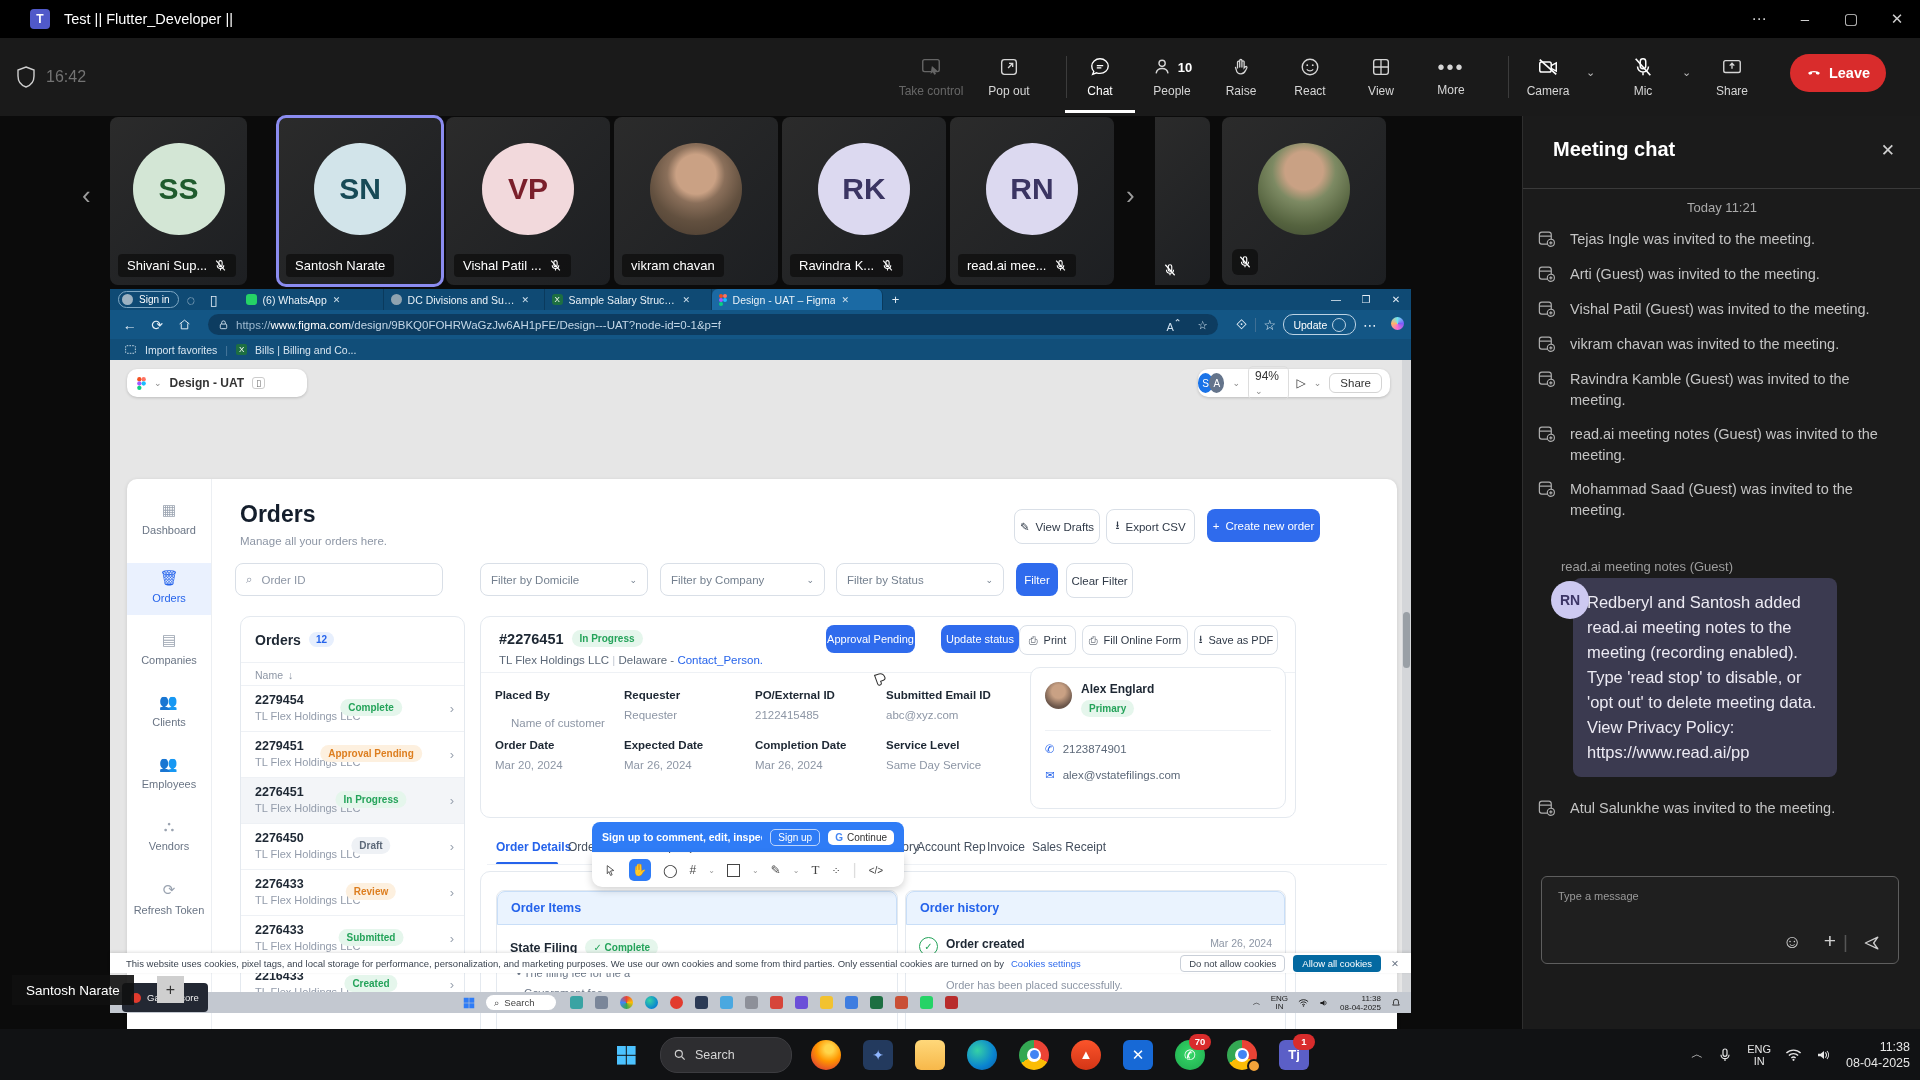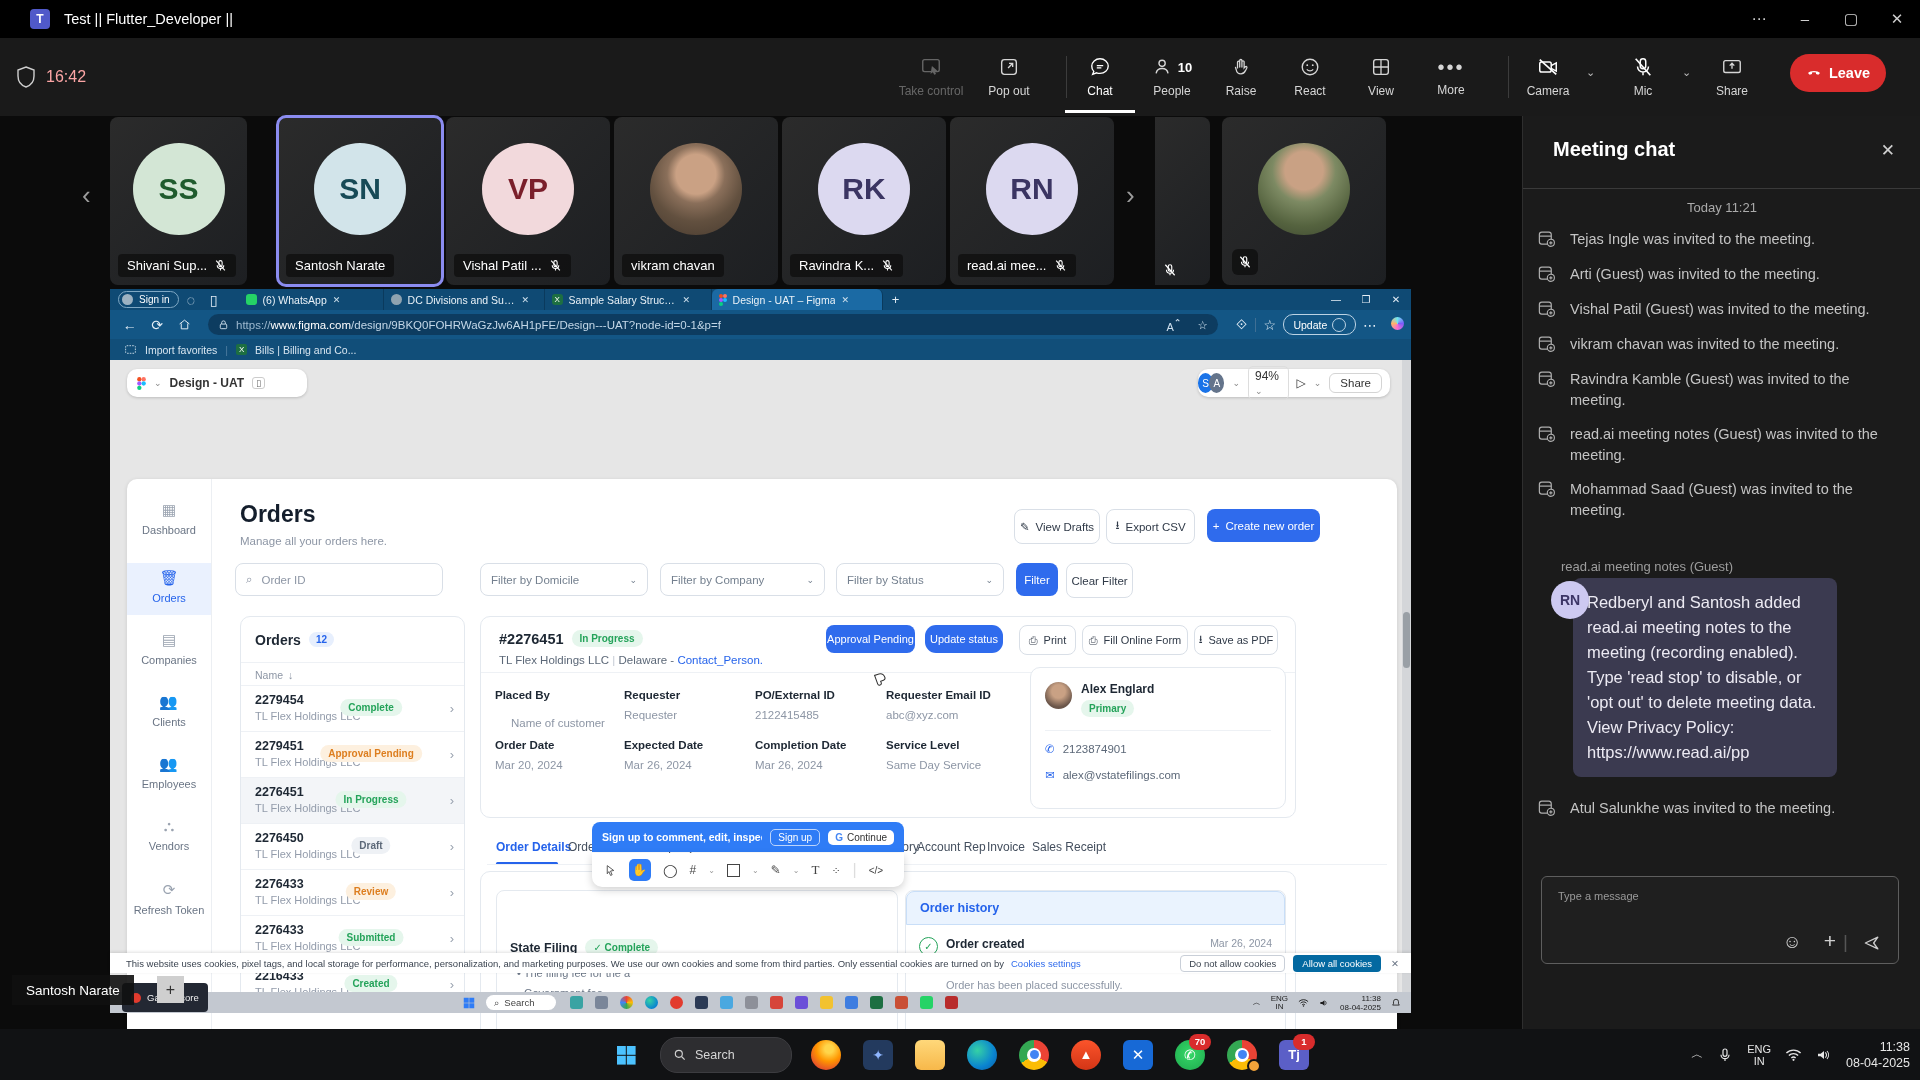--- a/index.html
+++ b/index.html
@@ -9,21 +9,21 @@
   .flex{display:flex;align-items:center;}
   svg{display:block;}
 
   
   .titlebar{left:0;top:0;width:1920px;height:38px;background:#000;display:flex;align-items:center;}
   .t-logo{width:20px;height:20px;margin-left:30px;border-radius:4px;background:#5059c9;
           color:#fff;font-size:12px;font-weight:bold;display:flex;align-items:center;justify-content:center;}
   .t-title{margin-left:14px;font-size:14.5px;color:#fff;}
   .wc{color:#cfcfcf;font-size:15px;width:46px;text-align:center;line-height:38px;}
   .toolbar{left:0;top:38px;width:1920px;height:78px;background:#1a1a1a;}
-  .timer{left:16px;top:38px;height:78px;display:flex;align-items:center;gap:10px;color:#fca5a5;font-size:16px;}
+  .timer{left:16px;top:38px;height:78px;display:flex;align-items:center;gap:10px;color:#737373;font-size:16px;}
   .tbtn{top:44px;width:70px;height:66px;display:flex;flex-direction:column;align-items:center;justify-content:center;gap:6px;color:#d6d6d6;}
   .tbtn .lbl{font-size:12px;white-space:nowrap;}
   .tbtn.disabled{opacity:.4;}
   .tbtn.active{border-bottom:3px solid #fff;color:#fff;}
   .tdiv{top:56px;width:1px;height:42px;background:#3c3c3c;}
   .chev{color:#bdbdbd;font-size:11px;}
   .leave{left:1790px;top:54px;width:96px;height:38px;border-radius:19px;background:#d92c2c;
          display:flex;align-items:center;justify-content:center;gap:7px;color:#fff;font-size:14.5px;font-weight:bold;}
   .badge-num{font-size:13px;font-weight:bold;color:#fff;}
 
@@ -667,21 +667,21 @@
           <span style="font-size:14.5px;font-weight:bold;">#2276451</span>
           <span class="status green">In Progress</span>
         </div>
         <div class="abs" style="left:18px;top:37px;font-size:11.5px;color:#5c6878;">
           <span>TL Flex Holdings LLC</span> <span style="color:#c3cad3;">|</span> <span>Delaware -</span>
           <a style="color:#2563eb;">Contact_Person.</a>
         </div>
         <div class="wbtn bbtn" style="left:345px;top:8px;width:89px;height:28px;font-size:11px;">
             <span>Approval Pending</span>
           </div>
-        <div class="wbtn bbtn" style="left:444px;top:8px;width:78px;height:28px;font-size:11px;border-radius:11px;">
+        <div class="wbtn bbtn" style="left:460px;top:8px;width:78px;height:28px;font-size:11px;">
             <span>Update status</span>
           </div>
         <div class="wbtn" style="left:538px;top:8px;width:55px;height:28px;font-size:11px;">
             <span>⎙</span>
             <span>Print</span>
           </div>
         <div class="wbtn" style="left:601px;top:8px;width:104px;height:28px;font-size:11px;">
             <span>⎙</span>
             <span>Fill Online Form</span>
           </div>
@@ -690,21 +690,21 @@
             <span>Save as PDF</span>
           </div>
         <div class="abs" style="left:0;top:55px;width:814px;height:1px;background:#eef1f5;"></div>
 
         <div class="abs flabel" style="left:14px;top:72px;">Placed By</div>
         <div class="abs fval" style="left:14px;top:100px;margin-left:16px;">Name of customer</div>
         <div class="abs flabel" style="left:143px;top:72px;">Requester</div>
         <div class="abs fval" style="left:143px;top:92px;">Requester</div>
         <div class="abs flabel" style="left:274px;top:72px;">PO/External ID</div>
         <div class="abs fval" style="left:274px;top:92px;">2122415485</div>
-        <div class="abs flabel" style="left:405px;top:72px;">Requester Email ID</div>
+        <div class="abs flabel" style="left:405px;top:72px;">Submitted Email ID</div>
         <div class="abs fval" style="left:405px;top:92px;">abc@xyz.com</div>
         <div class="abs flabel" style="left:14px;top:122px;">Order Date</div>
         <div class="abs fval" style="left:14px;top:142px;">Mar 20, 2024</div>
         <div class="abs flabel" style="left:143px;top:122px;">Expected Date</div>
         <div class="abs fval" style="left:143px;top:142px;">Mar 26, 2024</div>
         <div class="abs flabel" style="left:274px;top:122px;">Completion Date</div>
         <div class="abs fval" style="left:274px;top:142px;">Mar 26, 2024</div>
         <div class="abs flabel" style="left:405px;top:122px;">Service Level</div>
         <div class="abs fval" style="left:405px;top:142px;">Same Day Service</div>
 
@@ -733,20 +733,23 @@
         <span class="tabitem" style="left:790px;">Account Rep</span>
         <span class="tabitem" style="left:860px;">Invoice</span>
         <span class="tabitem" style="left:905px;">Sales Receipt</span>
         <div class="abs" style="left:369px;top:22px;width:62px;height:3px;background:#2563eb;border-radius:2px;"></div>
         <div class="abs" style="left:360px;top:24px;width:900px;height:1px;background:#eef1f5;"></div>
       </div>
 
       <div class="card" style="left:353px;top:392px;width:814px;height:192px;border-radius:10px 10px 0 0;">
 
         <div class="abs" style="left:15px;top:18px;width:400px;height:160px;border:1px solid #e4e9ef;border-radius:8px;">
+          <div class="panel-h">
+              <span>Order Items</span>
+            </div>
           <div class="abs flex" style="left:13px;top:48px;gap:8px;">
             <span style="font-size:12.5px;font-weight:bold;">State Filing</span>
             <span class="status green">✓ <span>Complete</span></span>
           </div>
           <div class="abs bullet" style="left:20px;top:76px;">• <span>The filing fee for the a</span></div>
           <div class="abs bullet" style="left:20px;top:96px;">• <span>Government fee</span></div>
         </div>
 
         <div class="abs" style="left:424px;top:18px;width:379px;height:160px;border:1px solid #e4e9ef;border-radius:8px;">
           <div class="panel-h">

